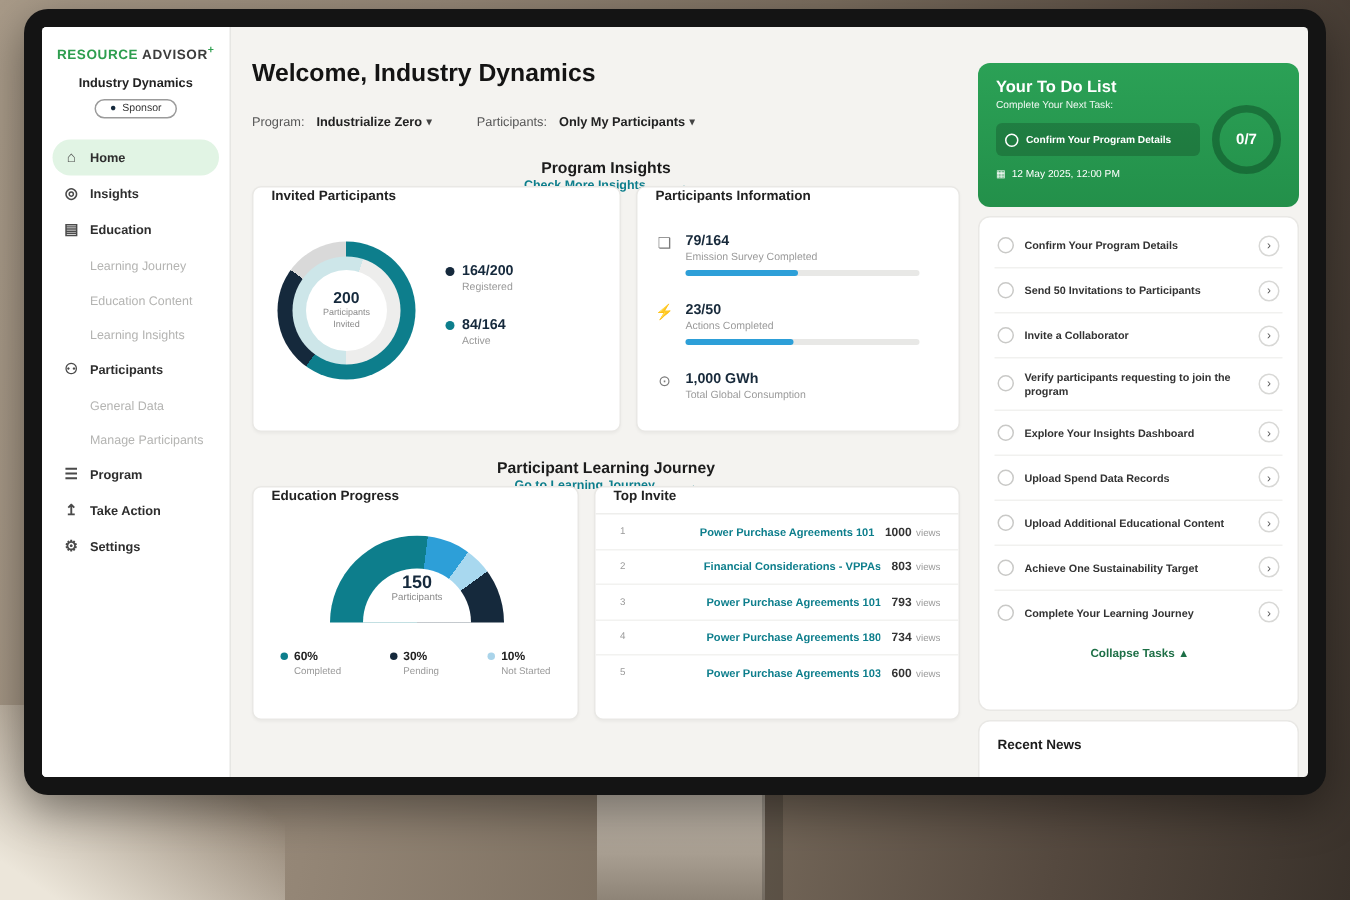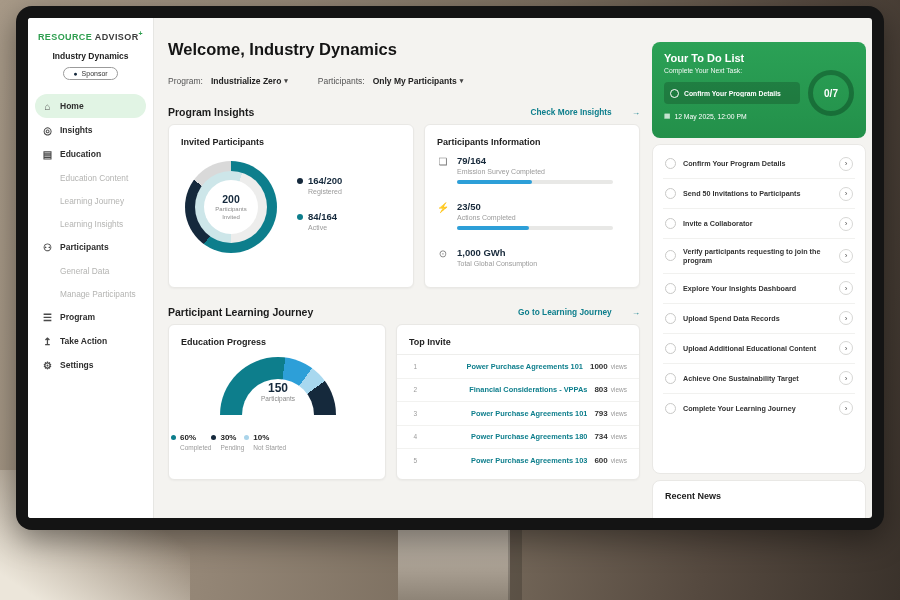--- a/index.html
+++ b/index.html
@@ -34,27 +34,27 @@
     font-size:8.5px; font-weight:bold; color:#2e2e2e; cursor:default; }
   .nav-item .nav-ico { font-size:10px; color:#4a4a4a; width:11px; text-align:center; }
   .nav-item.active { background:#e1f4e4; border-radius:13px; margin:0 7px; padding:0 7px; }
   .nav-sub { display:flex; align-items:center; height:23px; padding-left:32px; font-size:8.3px; color:#b4b4b2; }
 
   
   .welcome { position:absolute; left:140px; top:22px; font-size:16.5px; font-weight:bold; color:#141414; }
   .filters { position:absolute; left:140px; top:58px; display:flex; align-items:center; gap:8px; font-size:8.5px; color:#555; }
   .filter-val { font-weight:bold; color:#222; display:flex; align-items:center; gap:3px; }
   .filter-val .chev { font-size:7px; color:#444; }
-  .sec-head { position:absolute; left:140px; width:472px; display:flex; justify-content:space-between; align-items:center; }
+  .sec-head { position:absolute; left:140px; width:472px; display:flex; justify-content:space-between; align-items:center;flex-direction:column; }
   .sec-title { font-size:10.5px; font-weight:bold; color:#1c1c1c; }
   .sec-link { font-size:8.3px; font-weight:bold; color:#0d7e8c; display:flex; align-items:center; gap:20px; }
 
   .card { position:absolute; background:#fff; border:1px solid #e9e8e5; border-radius:6px;
     box-shadow:0 1px 2px rgba(0,0,0,0.04); }
-  .card-title { font-size:9px; font-weight:bold; color:#222; padding:12px 12px 0 12px; }
+  .card-title { font-size:9px; font-weight:bold; color:#222; padding:0 12px 0 12px; }
 
   
   .donut { position:absolute; left:16px; top:36px; width:92px; height:92px; border-radius:50%;
     background:conic-gradient(#0d7e8c 0 60%, #15293c 60% 85%, #d9d9d9 85% 100%);
     display:flex; align-items:center; justify-content:center; }
   .donut-mid { width:72px; height:72px; border-radius:50%;
     background:conic-gradient(from 180deg, #cde6e9 0 55%, #ededec 55% 100%);
     display:flex; align-items:center; justify-content:center; }
   .donut-hole { width:54px; height:54px; border-radius:50%; background:#fff;
     display:flex; flex-direction:column; align-items:center; justify-content:center; text-align:center; }
@@ -75,21 +75,21 @@
   .pi-fill.f1 { width:48%; } .pi-fill.f2 { width:46%; }
 
   
   .gauge-wrap { position:absolute; left:51px; top:32px; width:116px; height:58px; overflow:hidden; }
   .gauge-circle { position:absolute; left:0; top:0; width:116px; height:116px; border-radius:50%;
     background:conic-gradient(from 270deg, #0d7e8c 0 27%, #2d9fd8 27% 35%, #a8d8ef 35% 40%, #15293c 40% 50%, transparent 50%); }
   .gauge-hole { position:absolute; left:22px; top:22px; width:72px; height:72px; border-radius:50%; background:#fff; }
   .gauge-center { position:absolute; left:0; top:24px; width:116px; text-align:center; }
   .gauge-center .v { font-size:12px; font-weight:bold; color:#15293c; }
   .gauge-center .l { font-size:6.5px; color:#8a8a8a; }
-  .edu-legend { position:absolute; left:0; top:108px; width:100%; display:flex; padding:0 2px; }
+  .edu-legend { position:absolute; left:0; top:108px; width:100%; display:flex; justify-content:space-between; padding:0 18px; }
   .edu-leg .row1 { display:flex; align-items:center; gap:4px; font-size:8px; font-weight:bold; color:#222; }
   .edu-leg .row2 { font-size:6.5px; color:#9a9a9a; margin:2px 0 0 9px; }
   .dot5 { width:5px; height:5px; border-radius:50%; display:inline-block; }
 
   
   .tl-title { border-bottom:1px solid #eeeeec; padding-bottom:7px; }
   .tl-row { display:flex; align-items:center; gap:7px; height:23.5px; padding:0 12px; border-bottom:1px solid #f2f2f0;text-align:right; }
   .tl-row:last-child { border-bottom:none; }
   .tl-rank { font-size:6.5px; color:#9a9a9a; width:8px; }
   .tl-link { flex:1; font-size:7.4px; font-weight:bold; color:#0d7e8c; white-space:nowrap; overflow:hidden; }
@@ -153,22 +153,22 @@
         <span>Home</span>
       </div>
       <div class="nav-item">
         <span class="nav-ico">◎</span>
         <span>Insights</span>
       </div>
       <div class="nav-item">
         <span class="nav-ico">▤</span>
         <span>Education</span>
       </div>
+      <div class="nav-sub">Learning Journey</div>
       <div class="nav-sub">Education Content</div>
-      <div class="nav-sub">Learning Journey</div>
       <div class="nav-sub">Learning Insights</div>
       <div class="nav-item">
         <span class="nav-ico">⚇</span>
         <span>Participants</span>
       </div>
       <div class="nav-sub">General Data</div>
       <div class="nav-sub">Manage Participants</div>
       <div class="nav-item">
         <span class="nav-ico">☰</span>
         <span>Program</span>
@@ -394,20 +394,24 @@
     <div class="task-row">
       <span class="task-cb"></span>
       <span class="task-lab">Achieve One Sustainability Target</span>
       <span class="task-go">›</span>
     </div>
     <div class="task-row" style="border-bottom:none;">
       <span class="task-cb"></span>
       <span class="task-lab">Complete Your Learning Journey</span>
       <span class="task-go">›</span>
     </div>
+    <div class="collapse">
+      <span>Collapse Tasks</span>
+      <span>▴</span>
+    </div>
   </div>
 
   <div class="news-card">
     <div class="news-title">Recent News</div>
   </div>
 
 </div>
 </div>
 
 </body></html>

